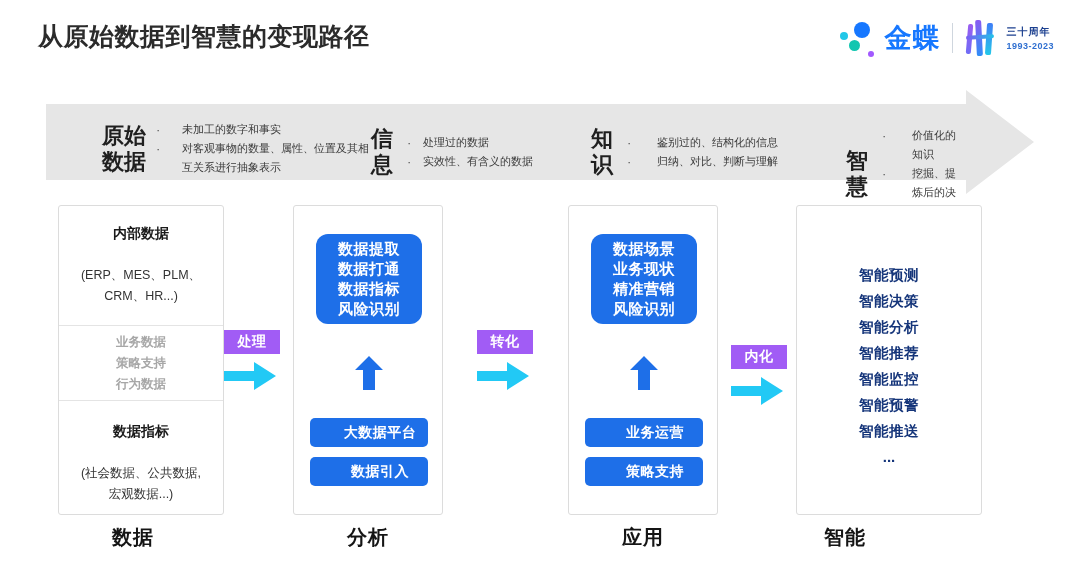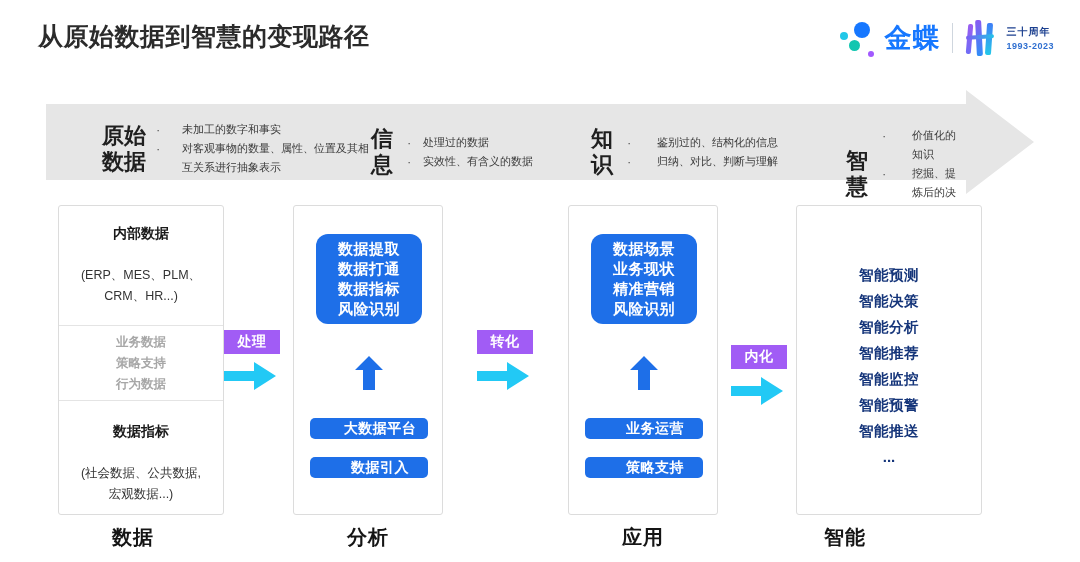--- a/index.html
+++ b/index.html
@@ -98,21 +98,21 @@
 
   .blue-card {
     position:absolute; left:22px; top:28px; width:106px; height:90px;
     background:#1e6fe8; border-radius:12px; color:#fff;
     display:flex; flex-direction:column; align-items:center; justify-content:center;
     font-size:15px; font-weight:bold; line-height:20px; letter-spacing:0.5px;
   }
   .up-arrow { position:absolute; left:61px; top:150px; width:28px; height:34px; }
   .up-arrow svg { display:block; }
   .pill {
-    position:absolute; left:16px; width:118px; height:21px;
+    position:absolute; left:16px; width:118px; height:29px;
     background:#1e6fe8; border-radius:5px; color:#fff;
     display:flex; align-items:center; justify-content:center;
     font-size:14px; font-weight:bold; letter-spacing:0.5px;padding-left:22px;
   }
   .pill-a { top: 212px; }
   .pill-b { top: 251px; }
 
   .c4-list { position:absolute; left:0; top:56px; width:100%; text-align:center; }
   .c4-item { font-size:14.5px; font-weight:bold; color:#15357a; line-height:26px; letter-spacing:0.5px; }
   .c4-dots { font-size:15px; font-weight:bold; color:#15357a; line-height:26px; }

